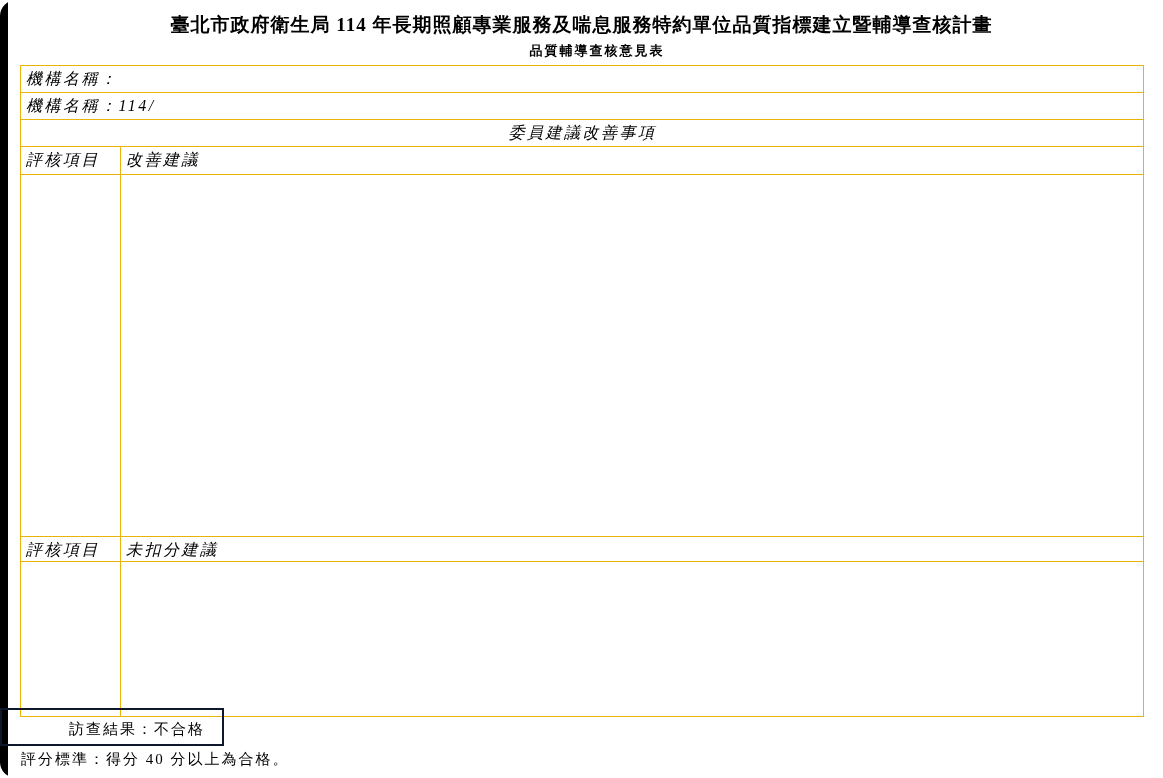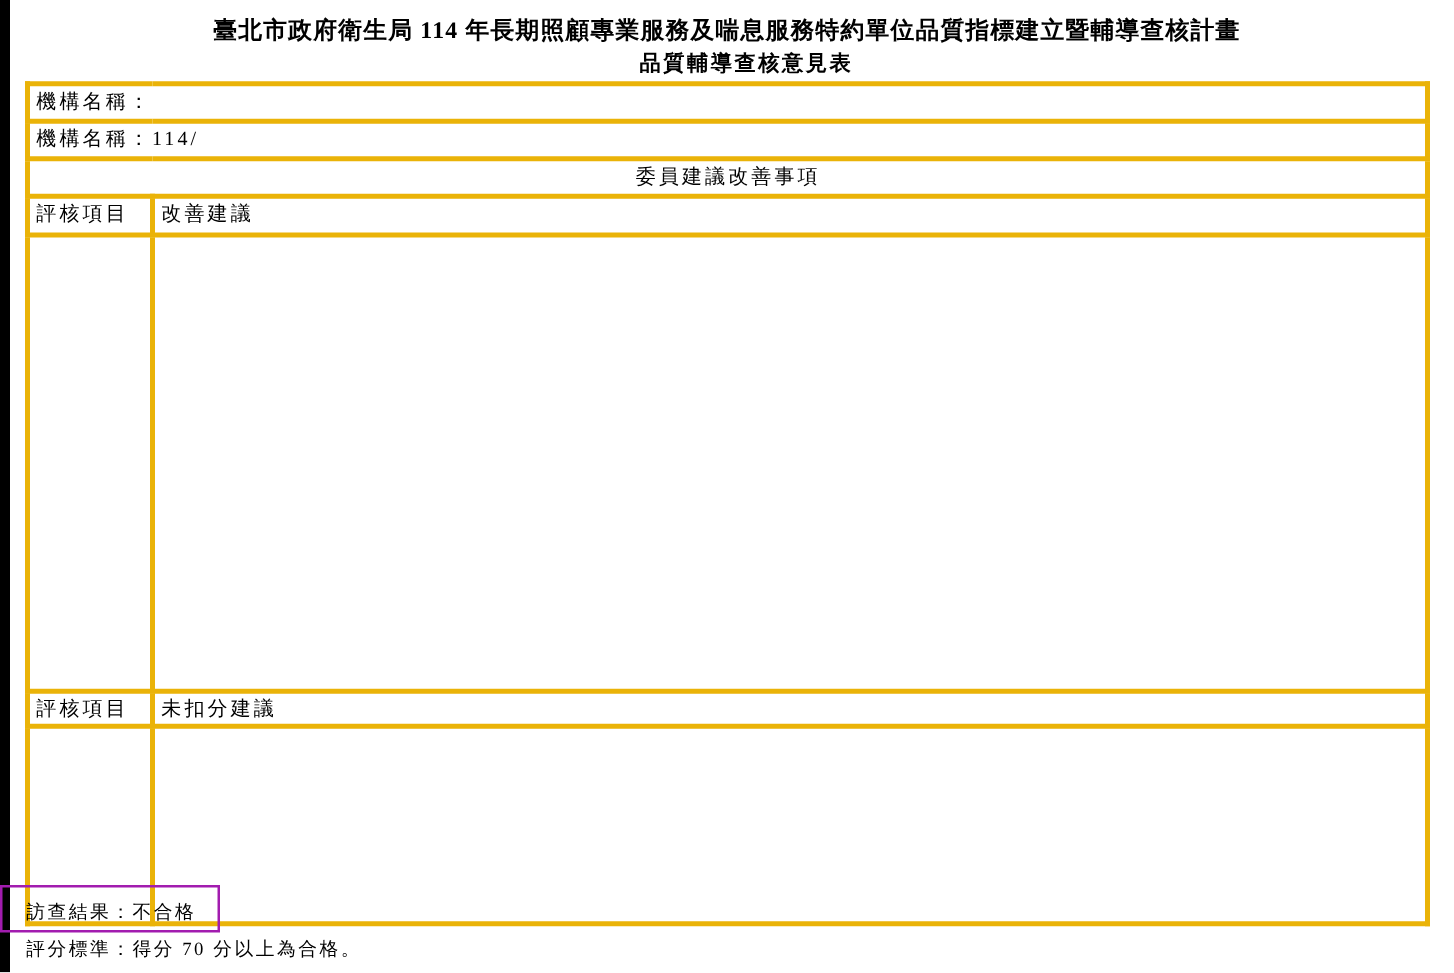--- a/index.html
+++ b/index.html
@@ -4,20 +4,21 @@
 <style>
   html, body { margin: 0; padding: 0; background: #ffffff; }
   .page {
     position: relative;
     width: 1163px;
     height: 778px;
     background: #ffffff;
     font-family: "Liberation Serif", serif;
     color: #000000;
     overflow: hidden;
+    border-radius: 16px;
   }
   .edge-bar {
     position: absolute;
     left: 0; top: 0;
     width: 8px; height: 778px;
     background: #000000;
     z-index: 1;
   }
   .titles {
     position: absolute;
@@ -26,59 +27,61 @@
     text-align: center;
     z-index: 2;
   }
   .title-line1 {
     font-size: 19px;
     font-weight: bold;
     letter-spacing: 1px;
     line-height: 26px;
   }
   .title-line2 {
-    font-size: 17px;
+    font-size: 13px;
     font-weight: bold;
     letter-spacing: 2px;
     line-height: 22px;
     margin-top: 2px;
     padding-left: 31px;
   }
   table.doc {
     position: absolute;
     left: 20px; top: 65px;
     width: 1124px;
     border-collapse: collapse;
     table-layout: fixed;
     z-index: 2;
   }
   table.doc td {
-    border: 4px solid #eab308;
+    border: 1px solid #eab308;
     font-size: 16px;
     letter-spacing: 2.5px;
     line-height: 23px;
     padding: 1px 4px 0 5px;
     vertical-align: top;
     background: transparent;
+    font-style: italic;
   }
   tr.r1 td { height: 25px; }
   tr.r2 td { height: 25px; }
   tr.r3 td { height: 25px; text-align: center; }
   tr.r4 td { height: 26px; }
   tr.r5 td { height: 360px; }
   tr.r6 td { height: 23px; }
   tr.r7 td { height: 153px; }
   td.center { text-align: left; }
   .result-box {
     position: absolute;
     left: 0px; top: 708px;
     width: 172px; height: 34px;
-    border: 2px solid #a21caf;
+    border: 2px solid #0f172a;
     z-index: 5;
     background: transparent;
+    padding-left: 48px;
   }
   .result-text {
     display: block;
     padding: 10px 0 0 19px;
     font-size: 15px;
     letter-spacing: 2px;
     white-space: nowrap;
   }
   .criteria {
     position: absolute;
@@ -137,15 +140,15 @@
         <td></td>
         <td></td>
       </tr>
     </tbody>
   </table>
 
   <div class="result-box">
     <span class="result-text">訪查結果：不合格</span>
   </div>
 
-  <div class="criteria">評分標準：得分 70 分以上為合格。</div>
+  <div class="criteria">評分標準：得分 40 分以上為合格。</div>
 
 </div>
 
 </body></html>

